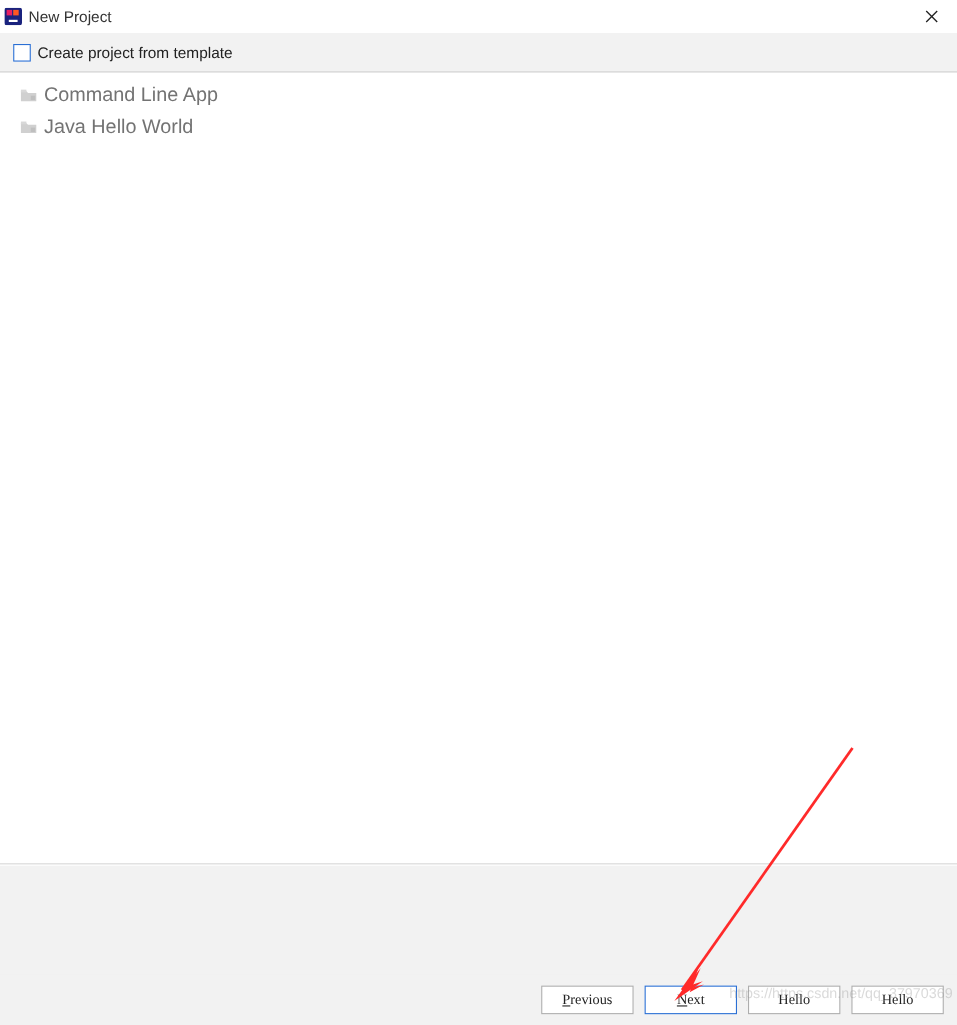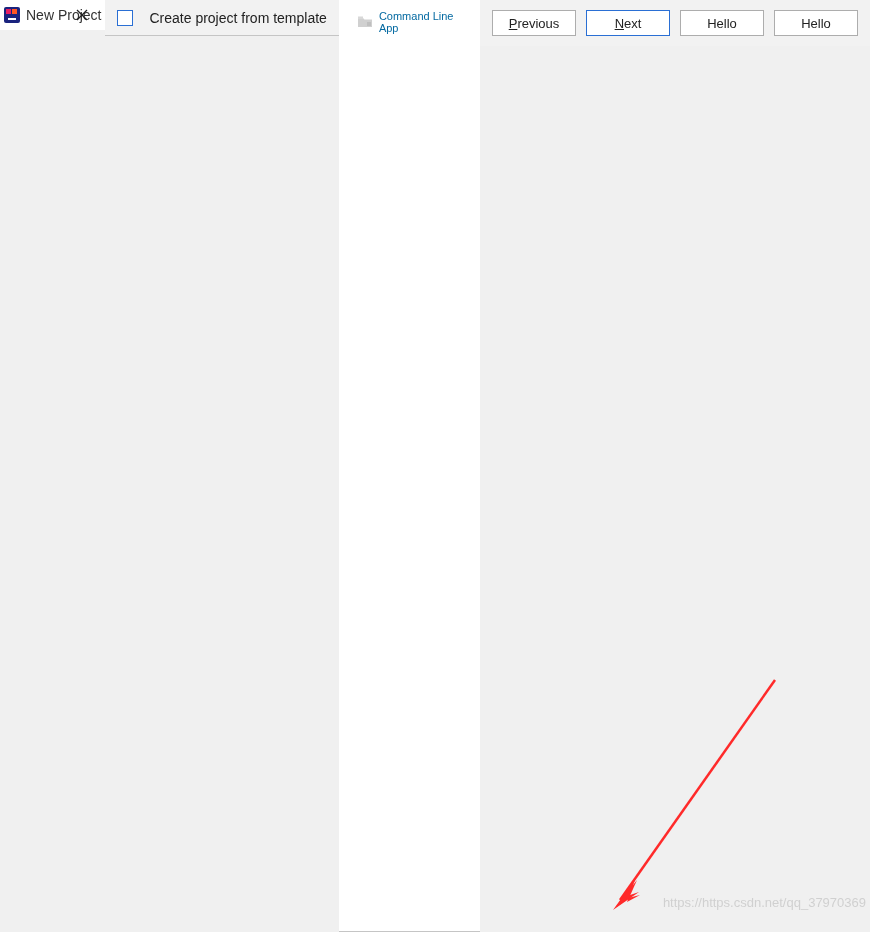--- a/index.html
+++ b/index.html
@@ -10,21 +10,21 @@
     body {
       font-family: "Segoe UI", Tahoma, sans-serif;
       font-size: 13px;
       background: #f0f0f0;
       width: 870px;
       height: 932px;
       overflow: hidden;
     }
     .window {
       display: flex;
-      flex-direction: row;
+      flex-direction: column;
       height: 100%;
     }
     .titlebar {
       height: 30px;
       background: #ffffff;
       display: flex;
       align-items: center;
       padding: 0 4px;
       position: relative;
     }
@@ -59,21 +59,20 @@
       border-bottom: 1px solid #c5c5c5;
       height: 36px;
       display: flex;
       align-items: center;
       padding: 0 12px;
     }
     .checkbox-row {
       display: flex;
       align-items: center;
       cursor: pointer;
-      gap: 10px;
     }
     .checkbox-box {
       width: 16px;
       height: 16px;
       border: 1.5px solid #2a6fd4;
       background: #fff;
       margin-right: 6px;
     }
     .checkbox-label {
       color: #222;
@@ -82,22 +81,22 @@
     .main-list {
       flex: 1;
       background: #ffffff;
       border-bottom: 1px solid #c5c5c5;
       padding: 6px 8px;
     }
     .template-item {
       display: flex;
       align-items: center;
       padding: 4px 10px;
-      color: #0369a1;
-      font-size: 11px;
+      color: #737373;
+      font-size: 18px;
       cursor: pointer;
     }
     .template-item .folder-icon {
       margin-right: 6px;
       display: inline-flex;
     }
     .template-item .folder-icon svg {
       width: 16px;
       height: 14px;
     }
@@ -117,20 +116,21 @@
     }
     .btn {
       min-width: 84px;
       height: 26px;
       background: #ffffff;
       border: 1px solid #adadad;
       font-size: 13px;
       color: #222;
       cursor: pointer;
       padding: 4px 8px;
+      font-family: Liberation Serif, serif;
     }
     .btn.default {
       border: 1.5px solid #2a6fd4;
     }
     .btn .mn {
       text-decoration: underline;
     }
     .arrow-annotation {
       position: absolute;
       pointer-events: none;
@@ -178,20 +178,30 @@
     <div class="template-item">
       <span class="folder-icon">
         <svg viewBox="0 0 16 14">
           <path d="M1 3 L6 3 L7.5 4.5 L15 4.5 L15 12 L1 12 Z" fill="#d0d0d0"></path>
           <rect x="1" y="1.5" width="5" height="2.5" fill="#d8d8d8"></rect>
           <rect x="10" y="7" width="4" height="4" fill="#bfbfbf"></rect>
         </svg>
       </span>
       <span>Command Line App</span>
     </div>
+    <div class="template-item">
+      <span class="folder-icon">
+        <svg viewBox="0 0 16 14">
+          <path d="M1 3 L6 3 L7.5 4.5 L15 4.5 L15 12 L1 12 Z" fill="#d0d0d0"></path>
+          <rect x="1" y="1.5" width="5" height="2.5" fill="#d8d8d8"></rect>
+          <rect x="10" y="7" width="4" height="4" fill="#bfbfbf"></rect>
+        </svg>
+      </span>
+      <span>Java Hello World</span>
+    </div>
   </div>
 
   <div class="detail-panel"></div>
 
   <div class="button-bar">
     <button class="btn"><span class="mn">P</span>revious</button>
     <button class="btn default"><span class="mn">N</span>ext</button>
     <button class="btn">Hello</button>
     <button class="btn">Hello</button>
   </div>

